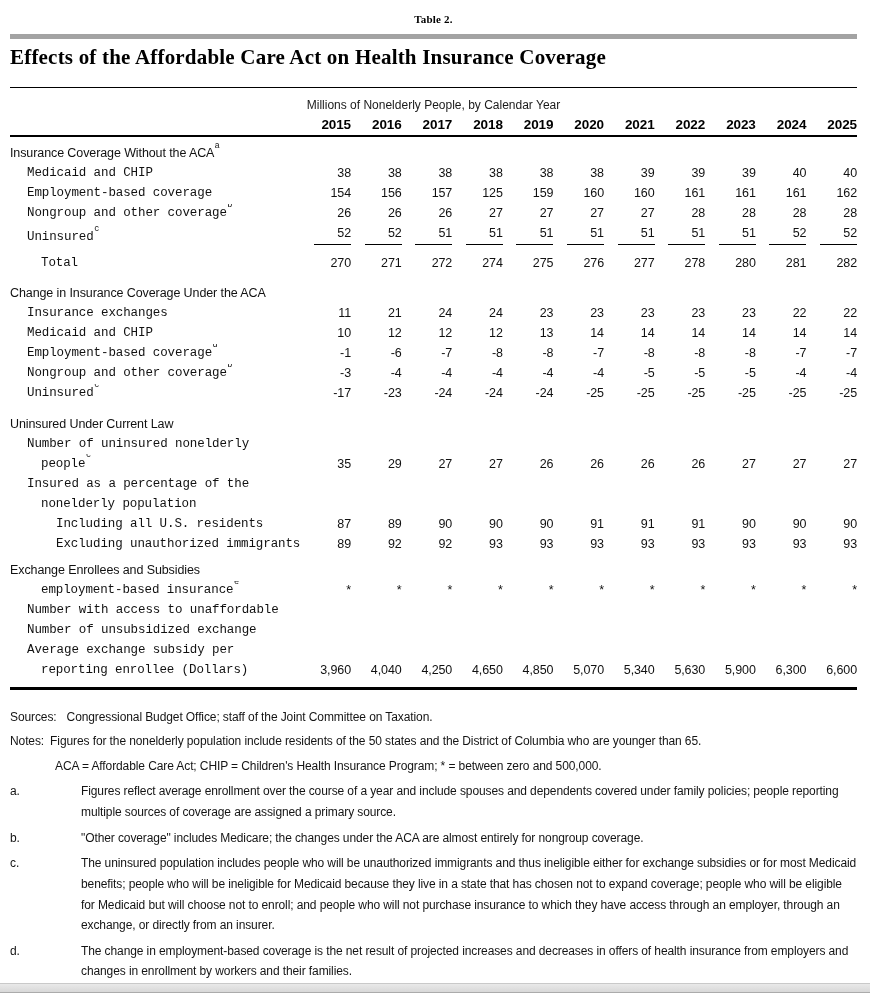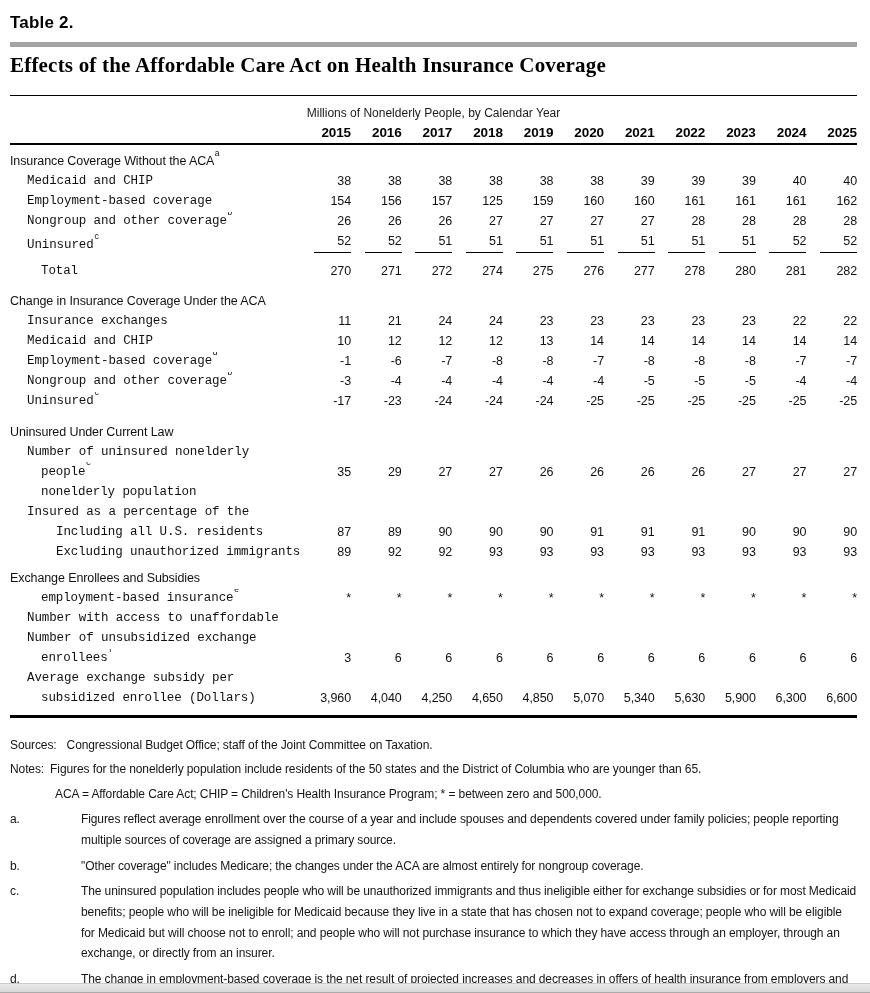--- a/index.html
+++ b/index.html
@@ -4,22 +4,22 @@
 <style>
   html,body{margin:0;padding:0;background:#fff;}
   body{
     width:870px;height:993px;position:relative;overflow:hidden;
     font-family:"Liberation Sans","DejaVu Sans",sans-serif;
     color:#111;font-stretch:condensed;
     -webkit-font-smoothing:antialiased;
   }
   .page{padding:13px 13px 0 10px;}
   .table-label{
-    font-family:Liberation Sans, sans-serif;
-    font-weight:bold;font-size:17px;letter-spacing:.2px;color:#000;
+    font-family:Liberation Serif, serif;
+    font-weight:bold;font-size:11px;letter-spacing:.2px;color:#000;text-align:center;
   }
   .gray-bar{height:5px;margin:9px 0 0 0;}
   .doc-title{
     font-family:"Liberation Serif","DejaVu Serif",serif;
     font-weight:bold;font-size:21px;letter-spacing:.2px;color:#000;
     margin:7px 0 0 0;padding:0 0 18px 0;border-bottom:1px solid #000;line-height:1.1;
   }
   .subtitle{font-size:12px;margin-top:10px;color:#1a1a1a;text-align:center;}
 
   .table-wrap{margin-top:3px;border-bottom:3px solid #000;padding-bottom:6px;}
@@ -261,24 +261,24 @@
             <td class="val">27</td>
             <td class="val">26</td>
             <td class="val">26</td>
             <td class="val">26</td>
             <td class="val">26</td>
             <td class="val">27</td>
             <td class="val">27</td>
             <td class="val">27</td>
           </tr>
           <tr>
+            <td class="lbl ind1" colspan="12">Insured as a percentage of the</td>
+          </tr>
+          <tr>
             <td class="lbl ind2" colspan="12">nonelderly population</td>
-          </tr>
-          <tr>
-            <td class="lbl ind1" colspan="12">Insured as a percentage of the</td>
           </tr>
           <tr>
             <td class="lbl ind3">Including all U.S. residents</td>
             <td class="val">87</td>
             <td class="val">89</td>
             <td class="val">90</td>
             <td class="val">90</td>
             <td class="val">90</td>
             <td class="val">91</td>
             <td class="val">91</td>
@@ -318,38 +318,24 @@
             <td class="val">*</td>
             <td class="val">*</td>
           </tr>
           <tr>
             <td class="lbl ind1" colspan="12">Number with access to unaffordable</td>
           </tr>
           <tr>
             <td class="lbl ind1" colspan="12">Number of unsubsidized exchange</td>
           </tr>
           <tr>
-            <td class="lbl ind2">enrollees<sup>f</sup></td>
-            <td class="val">3</td>
-            <td class="val">6</td>
-            <td class="val">6</td>
-            <td class="val">6</td>
-            <td class="val">6</td>
-            <td class="val">6</td>
-            <td class="val">6</td>
-            <td class="val">6</td>
-            <td class="val">6</td>
-            <td class="val">6</td>
-            <td class="val">6</td>
-          </tr>
-          <tr>
             <td class="lbl ind1" colspan="12">Average exchange subsidy per</td>
           </tr>
           <tr>
-            <td class="lbl ind2">subsidized enrollee (Dollars)</td>
+            <td class="lbl ind2">reporting enrollee (Dollars)</td>
             <td class="val">3,960</td>
             <td class="val">4,040</td>
             <td class="val">4,250</td>
             <td class="val">4,650</td>
             <td class="val">4,850</td>
             <td class="val">5,070</td>
             <td class="val">5,340</td>
             <td class="val">5,630</td>
             <td class="val">5,900</td>
             <td class="val">6,300</td>

